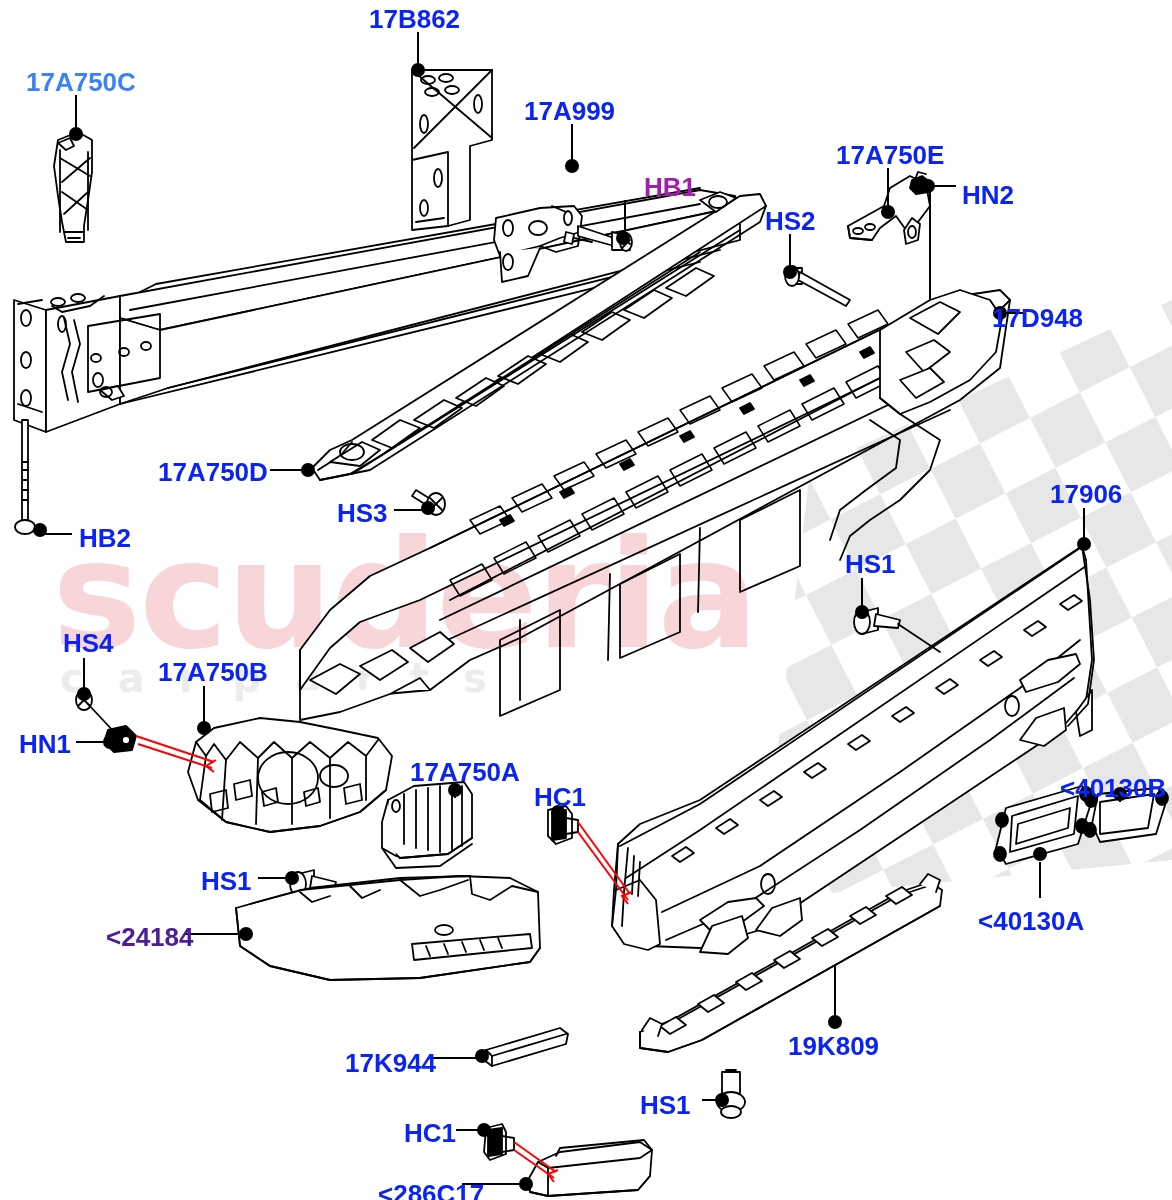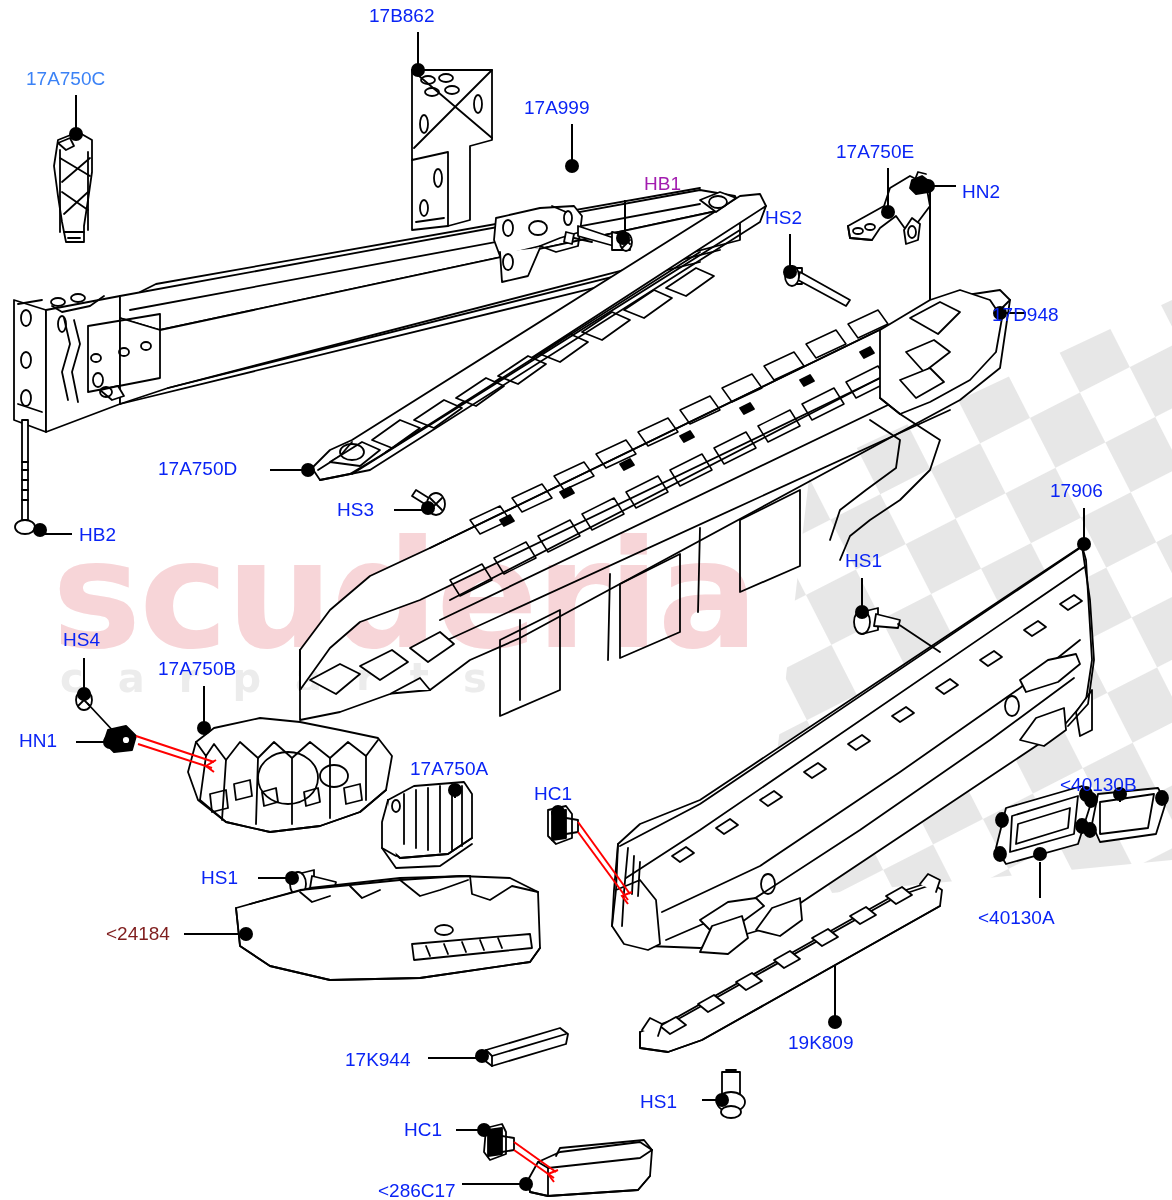--- a/index.html
+++ b/index.html
@@ -1,21 +1,21 @@
 <!DOCTYPE html>
 <html><head>
 <meta charset="utf-8">
 <title>Rear Bumper Parts Diagram</title>
 <style>
   html,body{margin:0;padding:0;background:#ffffff;}
   body{font-family:"Liberation Sans", sans-serif;}
   #stage{position:relative;width:1172px;height:1200px;background:#fff;overflow:hidden;}
   #artwork{position:absolute;left:0;top:0;width:1172px;height:1200px;}
   .lbl{position:absolute;color:#0a24f5;font-family:"Liberation Sans", sans-serif;
-       font-size:19px;font-weight:400;white-space:nowrap;letter-spacing:0px;line-height:1;}
+       font-size:26px;font-weight:700;white-space:nowrap;letter-spacing:0px;line-height:1;}
   .wm-text{position:absolute;pointer-events:none;user-select:none;}
   #wm-scuderia{left:52px;top:508px;font-size:150px;font-weight:bold;color:#f7d5d8;
       font-family:"DejaVu Sans", sans-serif;letter-spacing:-2px;}
   #wm-carparts{left:60px;top:655px;font-size:40px;color:#ececec;font-weight:bold;
       font-family:"DejaVu Sans", sans-serif;letter-spacing:34px;}
 </style>
 </head>
 <body>
 
 <div id="stage">
@@ -524,21 +524,21 @@
       <div class="lbl" style="left: 1050px; top: 481px; color: rgb(10, 36, 245);">17906</div>
       <div class="lbl" style="left: 845px; top: 551px; color: rgb(10, 36, 245);">HS1</div>
       <div class="lbl" style="left: 63px; top: 630px; color: rgb(10, 36, 245);">HS4</div>
       <div class="lbl" style="left: 158px; top: 659px; color: rgb(10, 36, 245);">17A750B</div>
       <div class="lbl" style="left: 19px; top: 731px; color: rgb(10, 36, 245);">HN1</div>
       <div class="lbl" style="left: 410px; top: 759px; color: rgb(10, 36, 245);">17A750A</div>
       <div class="lbl" style="left: 534px; top: 784px; color: rgb(10, 36, 245);">HC1</div>
       <div class="lbl" style="left: 1060px; top: 775px; color: rgb(10, 36, 245);">&lt;40130B</div>
       <div class="lbl" style="left: 201px; top: 868px; color: rgb(10, 36, 245);">HS1</div>
       <div class="lbl" style="left: 978px; top: 908px; color: rgb(10, 36, 245);">&lt;40130A</div>
-      <div class="lbl" style="left: 106px; top: 924px; color: #7f1d1d; text-align: center;">&lt;24184</div>
+      <div class="lbl" style="left: 106px; top: 924px; color: #4c1d95; text-align: center;">&lt;24184</div>
       <div class="lbl" style="left: 788px; top: 1033px; color: rgb(10, 36, 245);">19K809</div>
       <div class="lbl" style="left: 345px; top: 1050px; color: rgb(10, 36, 245);">17K944</div>
       <div class="lbl" style="left: 640px; top: 1092px; color: rgb(10, 36, 245);">HS1</div>
       <div class="lbl" style="left: 404px; top: 1120px; color: rgb(10, 36, 245);">HC1</div>
       <div class="lbl" style="left: 378px; top: 1174px; color: rgb(10, 36, 245); margin-top: 7px;">&lt;286C17</div>
     </div>
 
 </div>
 
 </body></html>

